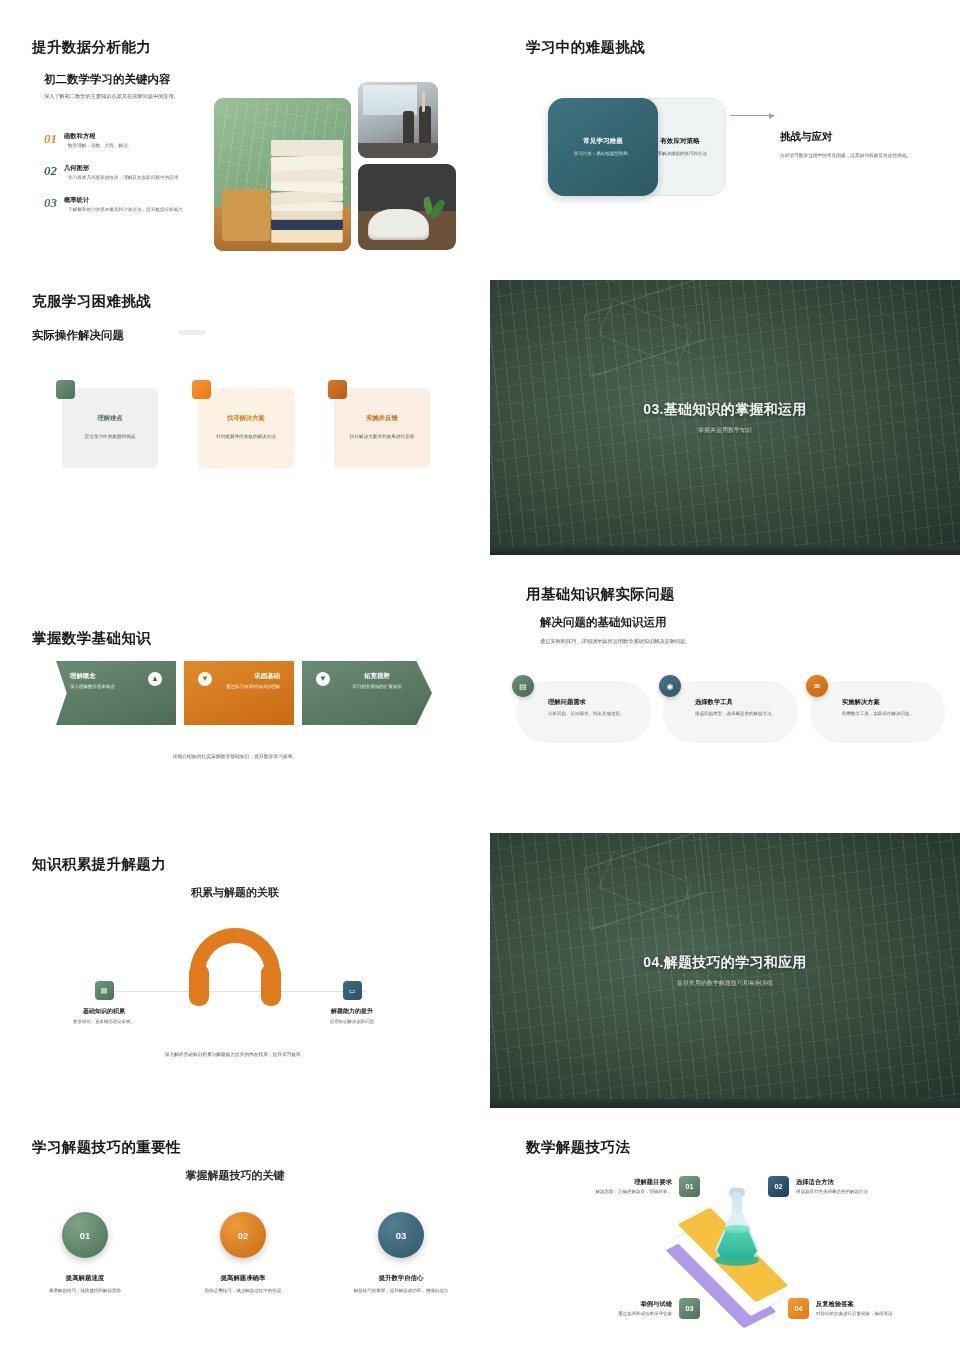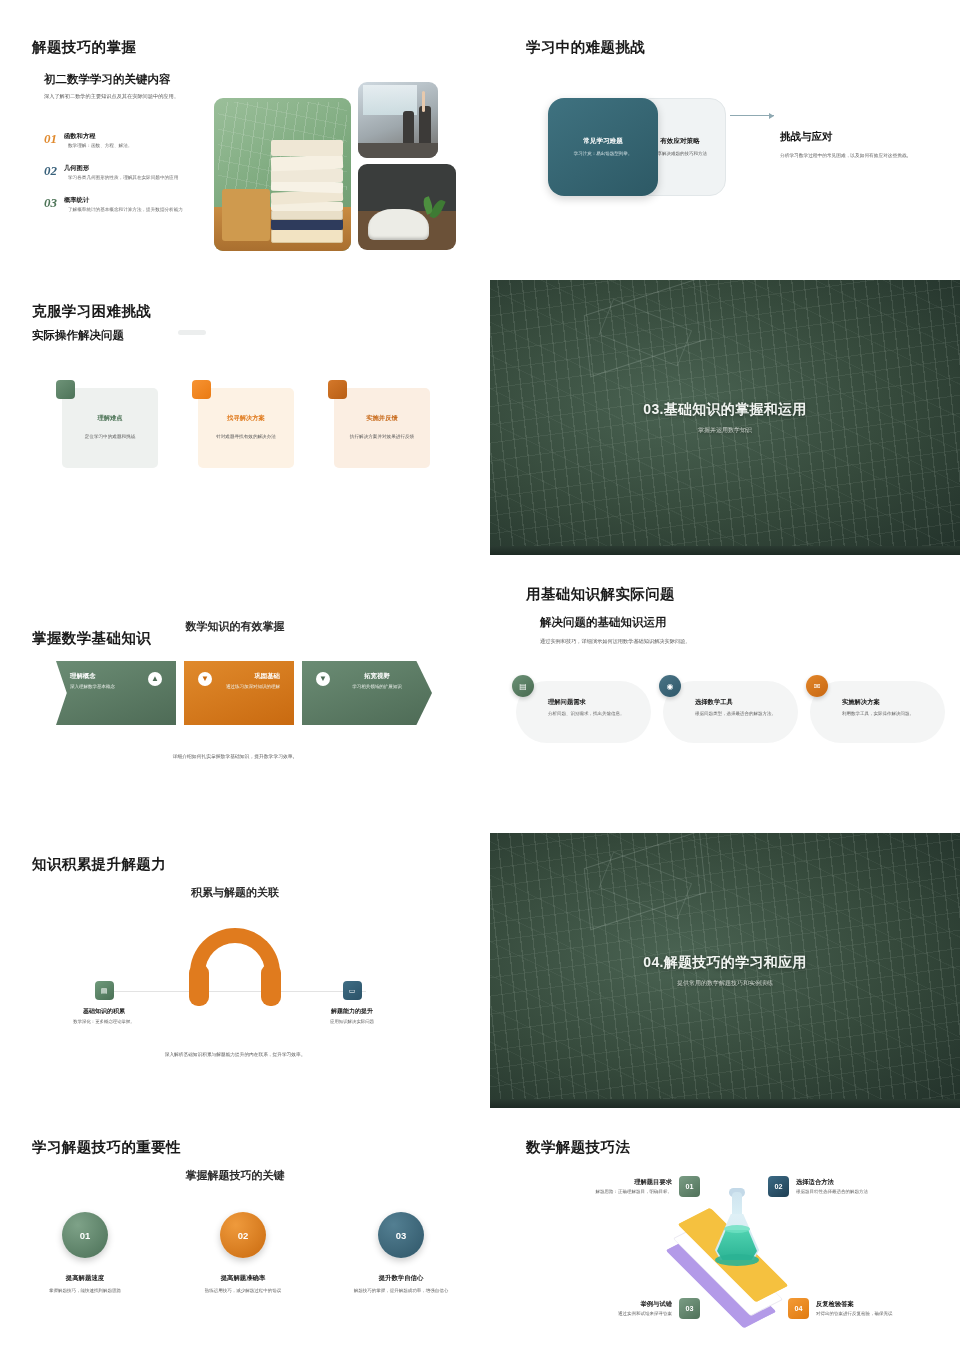--- a/index.html
+++ b/index.html
@@ -108,21 +108,21 @@
      display:flex; flex-direction:column; align-items:center; justify-content:center; z-index:1; }
   .s2-box2 .h { color:#1a1a1a; font-size:6.6px; font-weight:bold; margin-bottom:5px; }
   .s2-box2 .d { color:#555; font-size:4.5px; text-align:center; line-height:1.55; width:66px;}
   .s2-arrow { position:absolute; left:240px; top:105px; width:44px; height:1px; background:#8fa9b2; }
   .s2-arrow:after { content:""; position:absolute; right:0; top:-2.5px;
      border-left:5px solid #8fa9b2; border-top:3px solid transparent; border-bottom:3px solid transparent;}
   .s2-r-h { position:absolute; left:290px; top:120px; font-size:10.5px; font-weight:bold; color:#111; }
   .s2-r-d { position:absolute; left:290px; top:142px; width:158px; font-size:4.7px; color:#5c5c5c; line-height:1.6; }
 
   
-  .s3-head { position:absolute; left:32px; top:22px; }
+  .s3-head { position:absolute; left:32px; top:12px; }
   .s3-sub { position:absolute; left:32px; top:48px; }
   .s3-ghost { position:absolute; left:0; top:44px; width:150px; height:18px; background:#f2f4f4; z-index:-1;}
   .s3-ghost2 { position:absolute; left:178px; top:50px; width:28px; height:5px; background:#eceeee; border-radius:3px;}
   .s3-cards { position:absolute; left:62px; top:108px; display:flex; gap:40px; }
   .s3-card { width:96px; height:80px; border-radius:5px; padding:26px 12px 10px; position:relative; }
   .s3-card .tab { position:absolute; left:-6px; top:-8px; width:19px; height:19px; border-radius:4px; }
   .s3-card .h { font-size:6.3px; font-weight:bold; text-align:center; margin-bottom:10px;}
   .s3-card .d { font-size:4.6px; color:#585858; text-align:center; line-height:1.6;}
   .s3-c1 { background:#eef1ef; } .s3-c1 .tab{ background:linear-gradient(140deg,#6e9378,#4d7358);} .s3-c1 .h{color:#4E7558;}
   .s3-c2 { background:#fdf2e4; } .s3-c2 .tab{ background:linear-gradient(140deg,#f79433,#ea7a12);} .s3-c2 .h{color:#E07B1E;}
@@ -257,21 +257,21 @@
      background:#6fe0c2; border-radius:50%; opacity:.85;}
   .flask .base { position:absolute; left:0; bottom:0; width:44px; height:12px;
      background:#2bb394; border-radius:50%; opacity:.9;}
 </style>
 </head>
 <body>
 
 <div class="deck">
 
   <section class="slide">
-    <div class="ttl s1-head">解题技巧的掌握</div>
+    <div class="ttl s1-head">提升数据分析能力</div>
     <div class="subttl s1-sub">初二数学学习的关键内容</div>
     <div class="desc s1-desc">深入了解初二数学的主要知识点及其在实际问题中的应用。</div>
 
     <div class="s1-list">
       <div class="s1-item">
         <div class="s1-num c1">01</div>
         <div>
           <div class="s1-it-t">函数和方程</div>
           <div class="s1-it-d">数学理解：函数、方程、解法。</div>
         </div>
@@ -376,21 +376,20 @@
         <div class="ledge"></div>
     </div>
     <div class="board-txt">
       <div class="h">03.基础知识的掌握和运用</div>
       <div class="d">掌握并运用数学知识</div>
     </div>
   </section>
 
   <section class="slide">
     <div class="ttl s5-head">掌握数学基础知识</div>
-    <div class="s5-sub">数学知识的有效掌握</div>
     <div class="s5-row">
       <div class="s5-seg s5-a">
         <div class="inner">
           <div class="txt" style="flex:1">
             <div class="h">理解概念</div>
             <div class="d">深入理解数学基本概念</div>
           </div>
           <div class="s5-circ up">▲</div>
         </div>
       </div>

